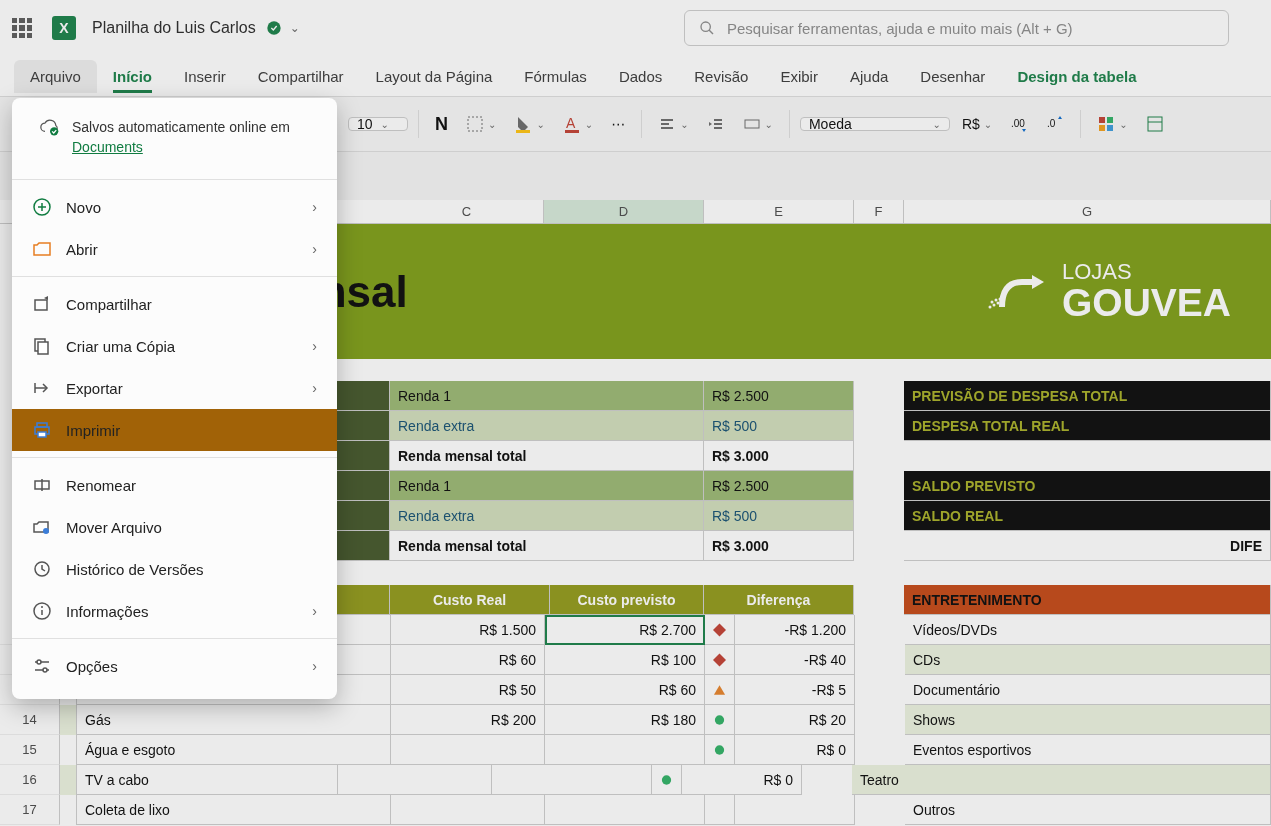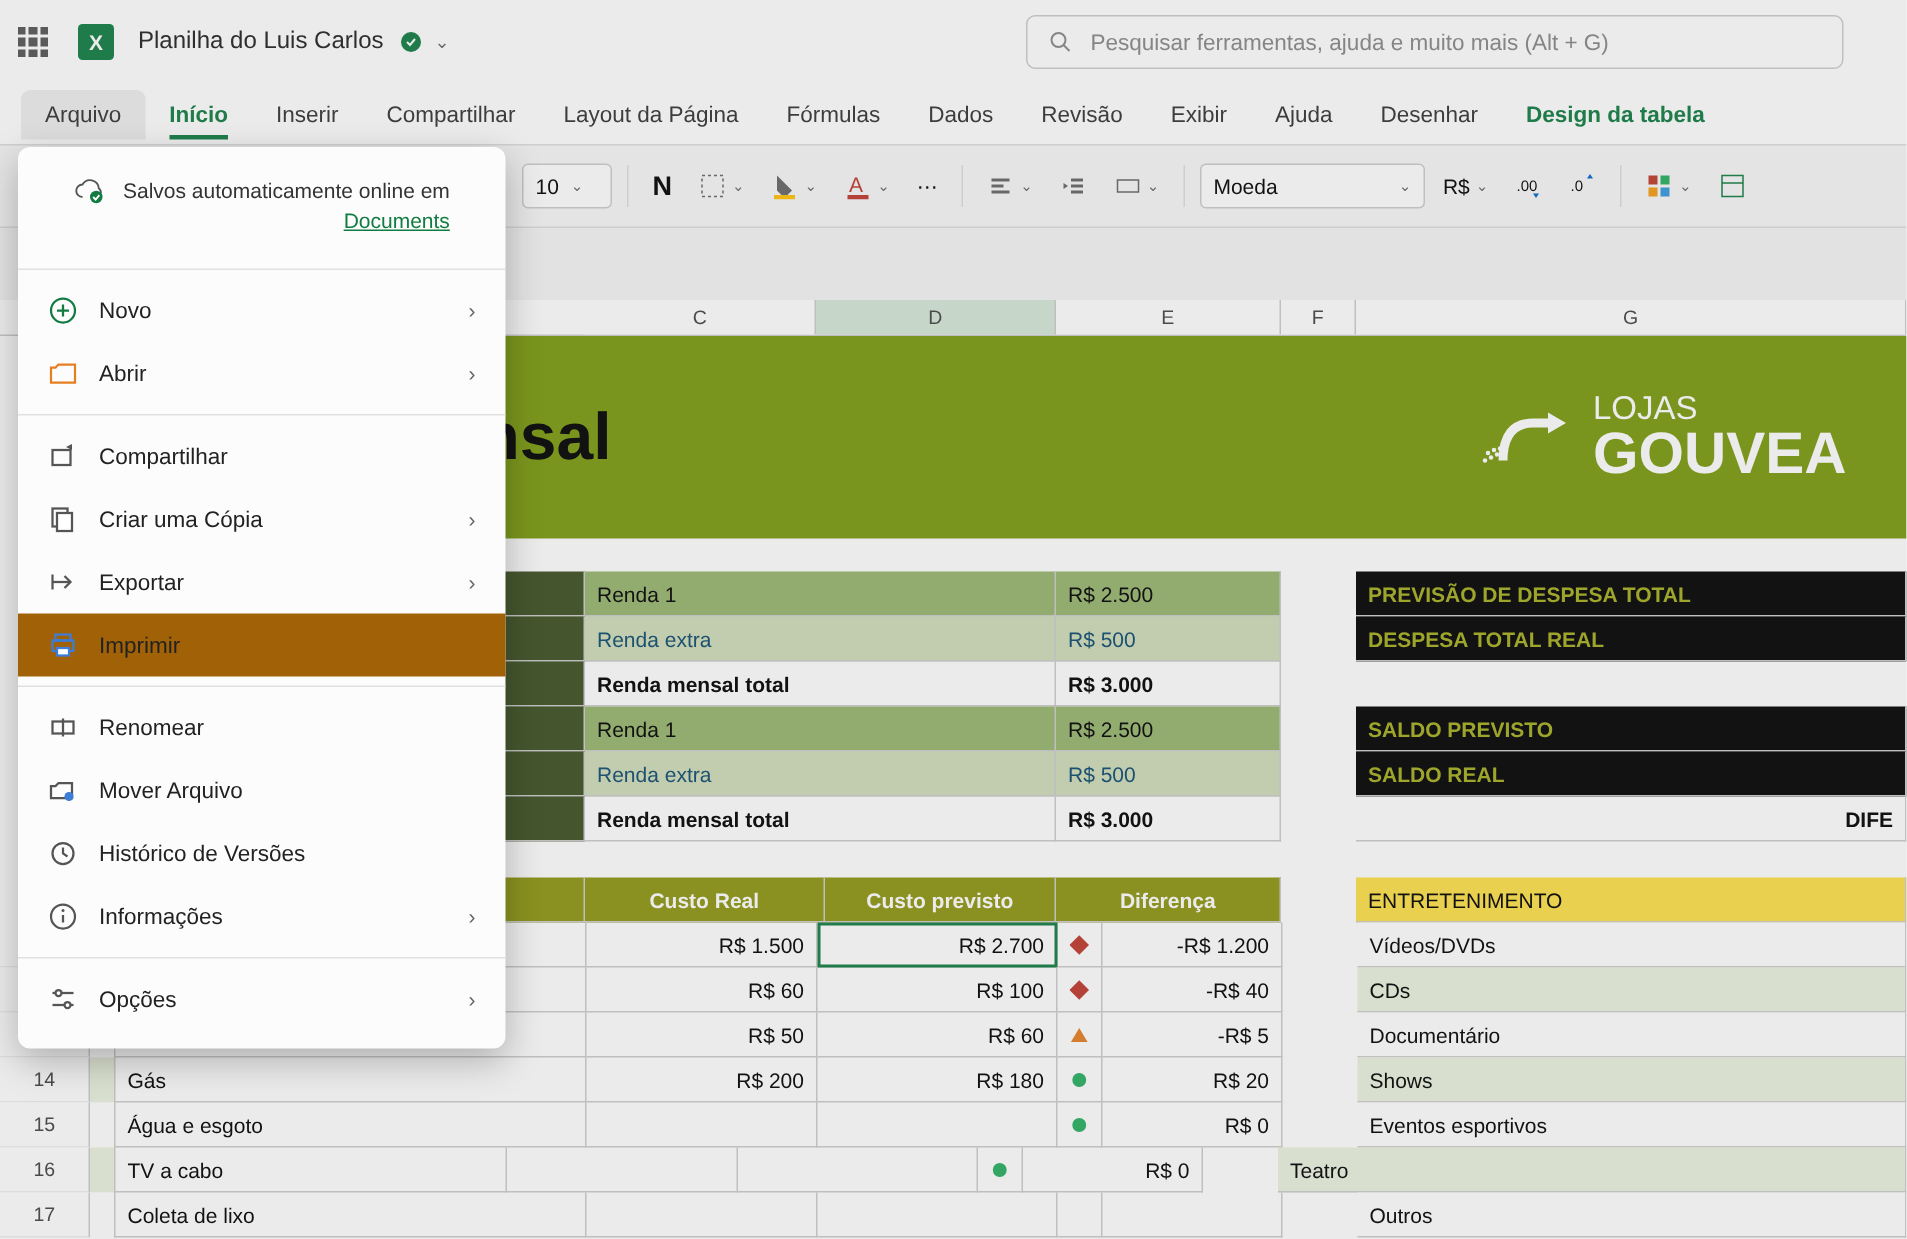--- a/index.html
+++ b/index.html
@@ -16,23 +16,23 @@
 .ribbon-tabs { height: 40px; display: flex; align-items: center; padding: 0 14px; background: #fff; gap: 0; }
 .ribbon-tabs .tab { padding: 8px 16px; font-size: 15px; color: #333; cursor: pointer; position: relative; }
 .ribbon-tabs .tab.arquivo { background: #eee; border-radius: 6px 6px 0 0; }
 .ribbon-tabs .tab.active { color: #107c41; font-weight: 600; }
 .ribbon-tabs .tab.active::after { content: ''; position: absolute; bottom: 0; left: 16px; right: 16px; height: 3px; background: #107c41; }
 .ribbon-tabs .tab.design { color: #107c41; font-weight: 600; }
 .toolbar { height: 56px; background: #f7f7f7; border-top: 1px solid #ddd; border-bottom: 1px solid #ddd; display: flex; align-items: center; padding: 0 12px; gap: 6px; }
 .tbtn { height: 32px; padding: 0 6px; display: inline-flex; align-items: center; gap: 4px; border-radius: 4px; cursor: pointer; font-size: 14px; }
 .tdrop { font-size: 10px; color: #666; }
 .tsep { width: 1px; height: 28px; background: #ddd; margin: 0 4px; }
-.tsel { height: 30px; border: 1px solid #ccc; border-radius: 4px; padding: 0 8px; display: inline-flex; align-items: center; gap: 8px; font-size: 14px; background: #fff; cursor: pointer; }
+.tsel { height: 14px; border: 1px solid #ccc; border-radius: 4px; padding: 0 8px; display: inline-flex; align-items: center; gap: 8px; font-size: 14px; background: #fff; cursor: pointer; }
 .filemenu { position: absolute; left: 12px; top: 98px; width: 325px; background: #fcfcfc; border-radius: 8px; box-shadow: 0 8px 24px rgba(0,0,0,0.25); z-index: 100; padding: 12px 0; }
-.fm-save { padding: 8px 20px 16px 38px; display: flex; gap: 12px; text-align: right; }
+.fm-save { padding: 8px 20px 16px 28px; display: flex; gap: 12px; }
 .fm-save .txt { font-size: 14px; color: #333; line-height: 1.4; }
 .fm-save .txt a { color: #107c41; text-decoration: underline; }
 .fm-item { height: 42px; display: flex; align-items: center; padding: 0 20px; font-size: 15px; color: #222; cursor: pointer; gap: 14px; }
 .fm-item.highlight { background: #a16207; align-items: center; }
 .fm-item .arrow { margin-left: auto; font-size: 14px; color: #666; }
 .fm-divider { height: 1px; background: #e0e0e0; margin: 6px 0; }
 .fm-icon { width: 20px; height: 20px; display: flex; align-items: center; justify-content: center; }
 .sheet-area { position: absolute; top: 200px; left: 0; right: 0; bottom: 0; background: #fff; }
 .colheaders { height: 24px; display: flex; background: #fff; border-bottom: 1px solid #ccc; }
 .rowheader-spacer { width: 60px; border-right: 1px solid #ccc; }
@@ -47,21 +47,21 @@
 .grid { display: flex; }
 .rownums { width: 60px; }
 .rownum { height: 30px; border-right: 1px solid #ccc; border-bottom: 1px solid #eee; display: flex; align-items: center; justify-content: center; font-size: 13px; color: #444; background: #fff; }
 .cells { flex: 1; }
 .row { display: flex; height: 30px; }
 .cell { border-right: 1px solid #ccc; border-bottom: 1px solid #ccc; padding: 0 8px; display: flex; align-items: center; font-size: 14px; }
 .dark { background: #3d5021; color: #fff; }
 .green1 { background: #97b56e; color: #000; }
 .green2 { background: #cfdcb9; color: #0c4a6e; }
 .yellow-head { background: #8e9611; color: #fff; font-weight: bold; justify-content: center; }
-.olive { background: #fde047; color: #000; font-weight: normal; }
+.olive { background: #c2410c; color: #000; font-weight: bold; }
 .bold { font-weight: bold; }
 .right { justify-content: flex-end; }
 .center { justify-content: center; }
 .selected-cell { outline: 2px solid #107c41; outline-offset: -2px; }
 .indicator { width: 14px; height: 14px; }
 .ind-red { fill: #c0392b; }
 .ind-orange { fill: #e67e22; }
 .ind-green { fill: #27ae60; }
 .black-bg { background: #000; color: #a5ad1e; font-weight: bold; }
 .overlay { position: absolute; top: 0; left: 0; right: 0; bottom: 0; background: rgba(120,120,120,0.15); z-index: 50; pointer-events: none; }

